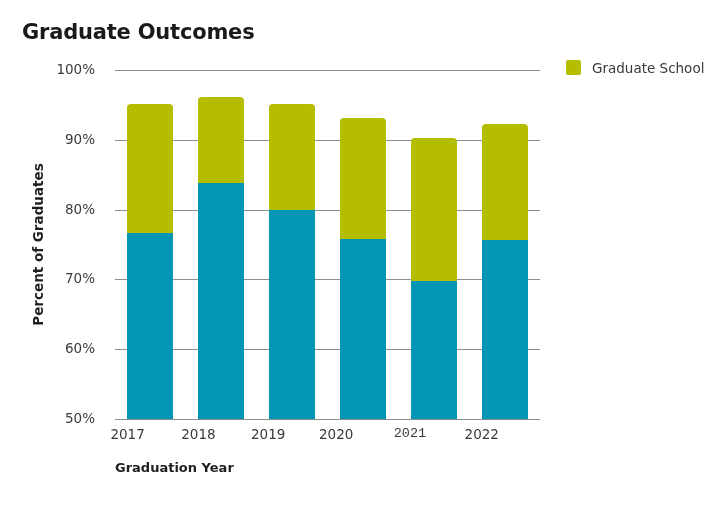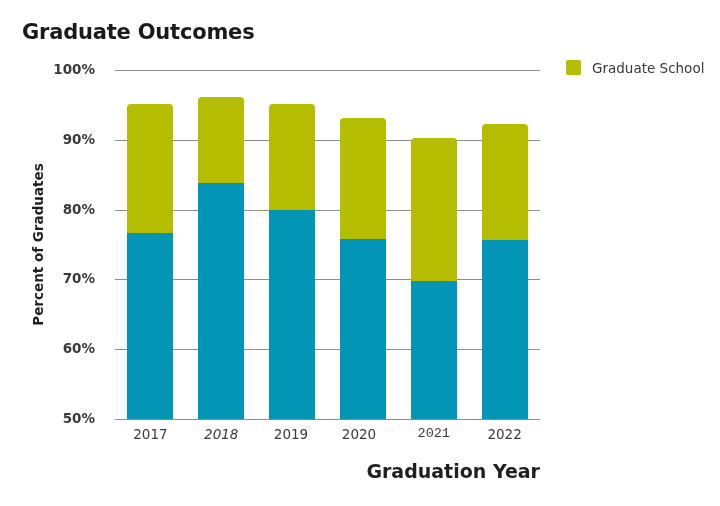--- a/index.html
+++ b/index.html
@@ -66,21 +66,20 @@
     width: 115px;
     height: 0;
   }
   .ytick-row span {
     position: absolute;
     right: 20px;
     top: -9px;
     font-size: 13.5px;
     color: #3a3a3a;
     white-space: nowrap;
-    font-weight: bold;
   }
 
   
   .bar-group {
     position: absolute;
     bottom: 0;
   }
   .seg {
     position: absolute;
     left: 0;
@@ -90,31 +89,31 @@
     border-top-left-radius: 4px;
     border-top-right-radius: 4px;
   }
 
   
   .xtick-label {
     position: absolute;
     top: 426px;
     font-size: 13.5px;
     color: #3a3a3a;
-    text-align: center;
+    text-align: left;
     white-space: nowrap;
   }
 
   .axis-title-x {
     position: absolute;
     top: 460px;
     left: 115px;
     width: 425px;
-    text-align: right;
-    font-size: 19px;
+    text-align: left;
+    font-size: 13px;
     font-weight: bold;
     color: #1f1f1f;
   }
 
   .axis-title-y {
     position: absolute;
     left: 0px;
     top: 0px;
     width: 349px;
     text-align: center;
@@ -217,18 +216,18 @@
   <div class="axis-title-x">Graduation Year</div>
 
   <div class="legend">
       <div class="legend-item">
         <div class="legend-swatch" style="background: rgb(181, 189, 0);"></div>
         <div class="legend-label">Graduate School</div>
       </div>
     </div>
 
 <div class="xtick-label" style="left: 110.417px; width: 80px;">2017</div>
-    <div class="xtick-label" style="left: 181.25px; width: 80px; font-style: italic;">2018</div>
+    <div class="xtick-label" style="left: 181.25px; width: 80px;">2018</div>
     <div class="xtick-label" style="left: 251px; width: 80px;">2019</div>
     <div class="xtick-label" style="left: 319px; width: 80px;">2020</div>
     <div class="xtick-label" style="left: 393.75px; width: 80px; font-family: Liberation Mono, monospace;">2021</div>
     <div class="xtick-label" style="left: 464.583px; width: 80px;">2022</div>
   </div>
 
 </body></html>

